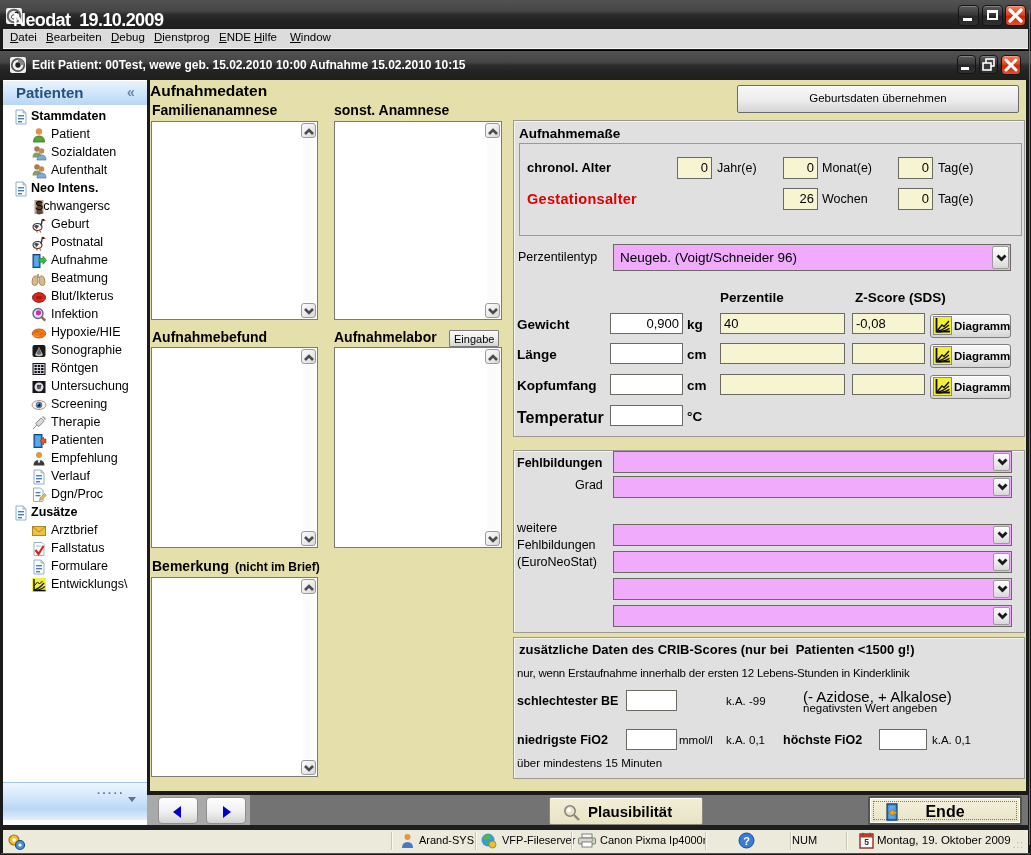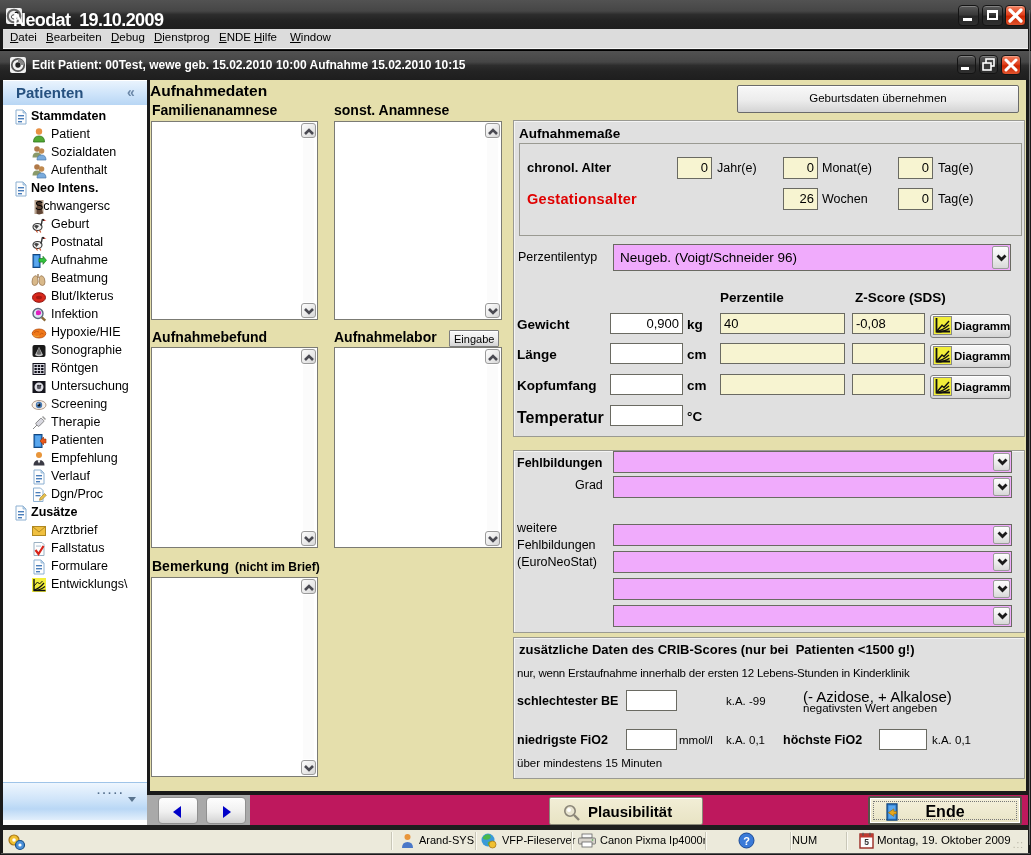--- a/index.html
+++ b/index.html
@@ -44,21 +44,21 @@
 .inp { position:absolute; border:1px solid #6a6a62; background:#fff; font-size:13px; color:#000; padding:0 3px; }
 .inp.y { background:#f7f4d1; }
 .rt { text-align:right; }
 .combo { position:absolute; background:#f0abfc; border:1px solid #6a6a62;text-decoration:underline; }
 .combo .ar { position:absolute; right:1px; top:1px; bottom:1px; width:17px; border:1px solid #9a9a9a; border-radius:2px; background:linear-gradient(to bottom,#fdfdfd,#ececec 55%,#d8d8d8); }
 .combo .ar svg { position:absolute; left:2px; top:50%; margin-top:-5px; }
 .lbl { position:absolute; font-size:12.5px; color:#000; white-space:nowrap; }
 .btn3d { position:absolute; background:linear-gradient(to bottom,#f8f8f8,#ececec 55%,#d4d4d4); border:1px solid #7d7d7d; border-radius:3px; box-shadow:inset 0 1px 0 #fff; }
 
 
-#bstrip { position:absolute; left:147px; top:795px; width:881px; height:31px; background:#be185d; }
+#bstrip { position:absolute; left:147px; top:795px; width:881px; height:31px; background:#737373; }
 #blackline { position:absolute; left:0px; top:825px; width:1031px; height:5px; background:#1e1e1e; }
 #statusbar { position:absolute; left:3px; top:830px; width:1025px; height:23px; background:#eceadb; font-size:11px; color:#000; }
 .sep { position:absolute; top:2px; height:18px; width:2px; border-left:1px solid #c9c7b8; border-right:1px solid #fbfaf2; }
 </style>
 </head>
 <body>
 <div id="win">
 
   <div class="tbar" id="tbar1"></div>
   <div class="ticon" style="left:6px; top:8px; width:16px; height:16px;">

